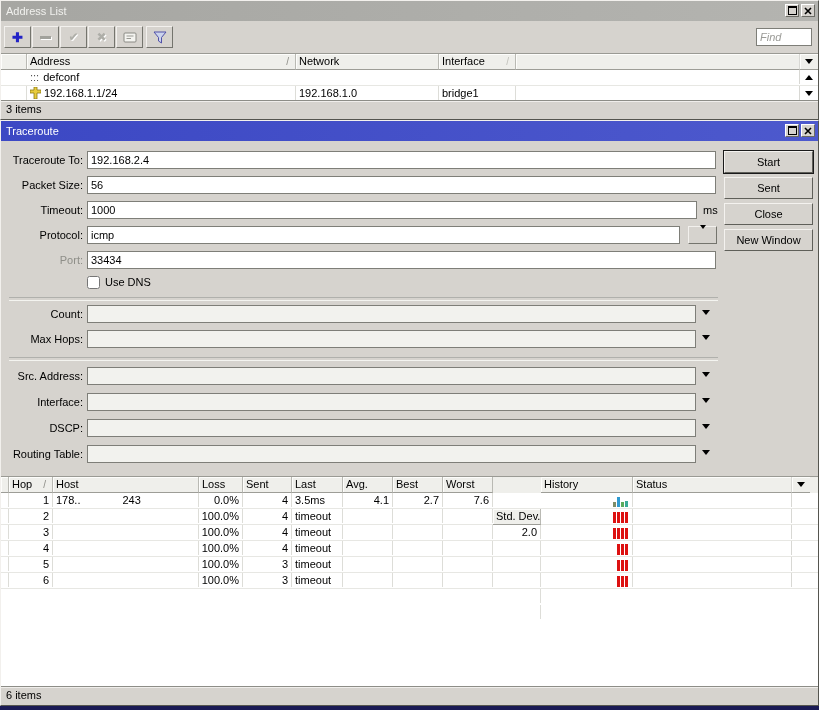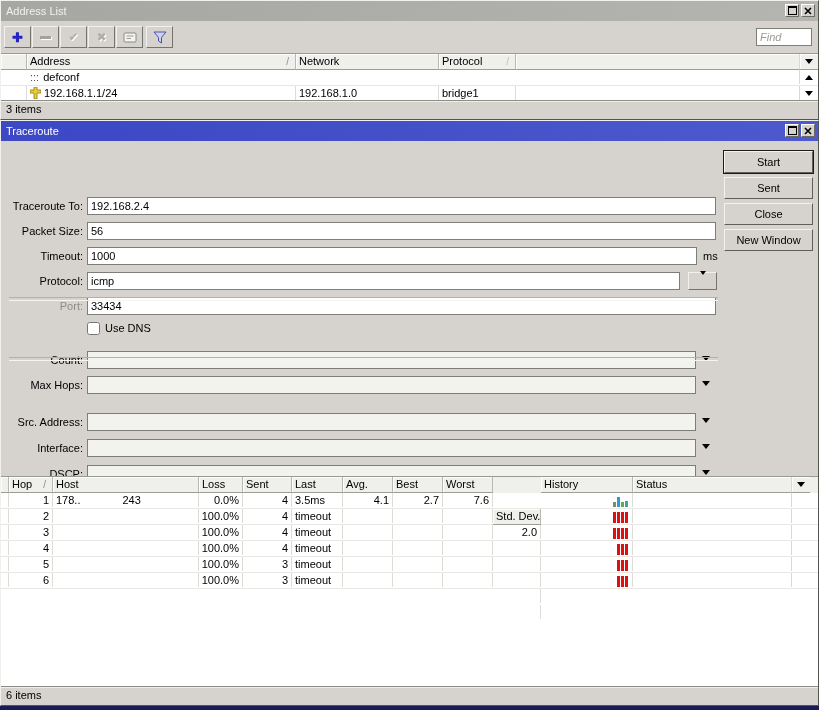--- a/index.html
+++ b/index.html
@@ -65,21 +65,21 @@
   #tr-table{top:355px;width:817px;height:211px;}
   .host2{margin-left:42px;}
   .hist{display:flex;align-items:flex-end;justify-content:flex-end;gap:1px;height:13px;padding:1px 4px 0 0;}
   .hbar{width:3px;display:inline-block;}
 
   
   .statusbar{position:absolute;left:0;width:817px;height:18px;line-height:17px;background:#d6d3ce;
              border-top:1px solid #8d8d87;box-shadow:inset 0 1px 0 #f0eeeb;padding-left:5px;box-sizing:border-box;}
 
   
-  .frow{position:absolute;left:0;height:24px;width:100%;margin-top:46px;}
+  .frow{position:absolute;left:0;height:24px;width:100%;}
   .flabel{position:absolute;left:2px;width:80px;text-align:right;line-height:18px;}
   .flabel.disabled{color:#8e8e88;}
   .fin{position:absolute;left:86px;top:0;height:18px;box-sizing:border-box;border:1px solid #7e7e78;
        background:#fff;font:11px "Liberation Sans",sans-serif;padding:0 3px;}
   .fin.empty{background:#f2f2ee;}
   .w-full{width:629px;} .w-ms{width:610px;} .w-proto{width:593px;} .w-combo{width:609px;}
   .unit{position:absolute;left:702px;line-height:18px;}
   .combo-btn{position:absolute;left:687px;top:0;width:29px;height:18px;background:#d6d3ce;border:1px solid;
              border-color:#f2f0ed #74746d #74746d #f2f0ed;box-sizing:border-box;display:flex;flex-direction:column;
              align-items:center;justify-content:center;}
@@ -145,21 +145,21 @@
 
     <div class="gtable" id="addr-table">
       <div class="hd">
         <div class="th c-a0"></div>
         <div class="th c-addr">
           <span>Address</span>
           <span class="sort">/</span>
         </div>
         <div class="th c-net"><span>Network</span></div>
         <div class="th c-iface">
-          <span>Protocol</span>
+          <span>Interface</span>
           <span class="sort faint">/</span>
         </div>
         <div class="th c-fill"></div>
         <div class="th c-arr arrcell">
             <span class="tri-down"></span>
           </div>
       </div>
 
       <div class="tr">
         <div class="td c-a0" style="border-right:none"></div>

